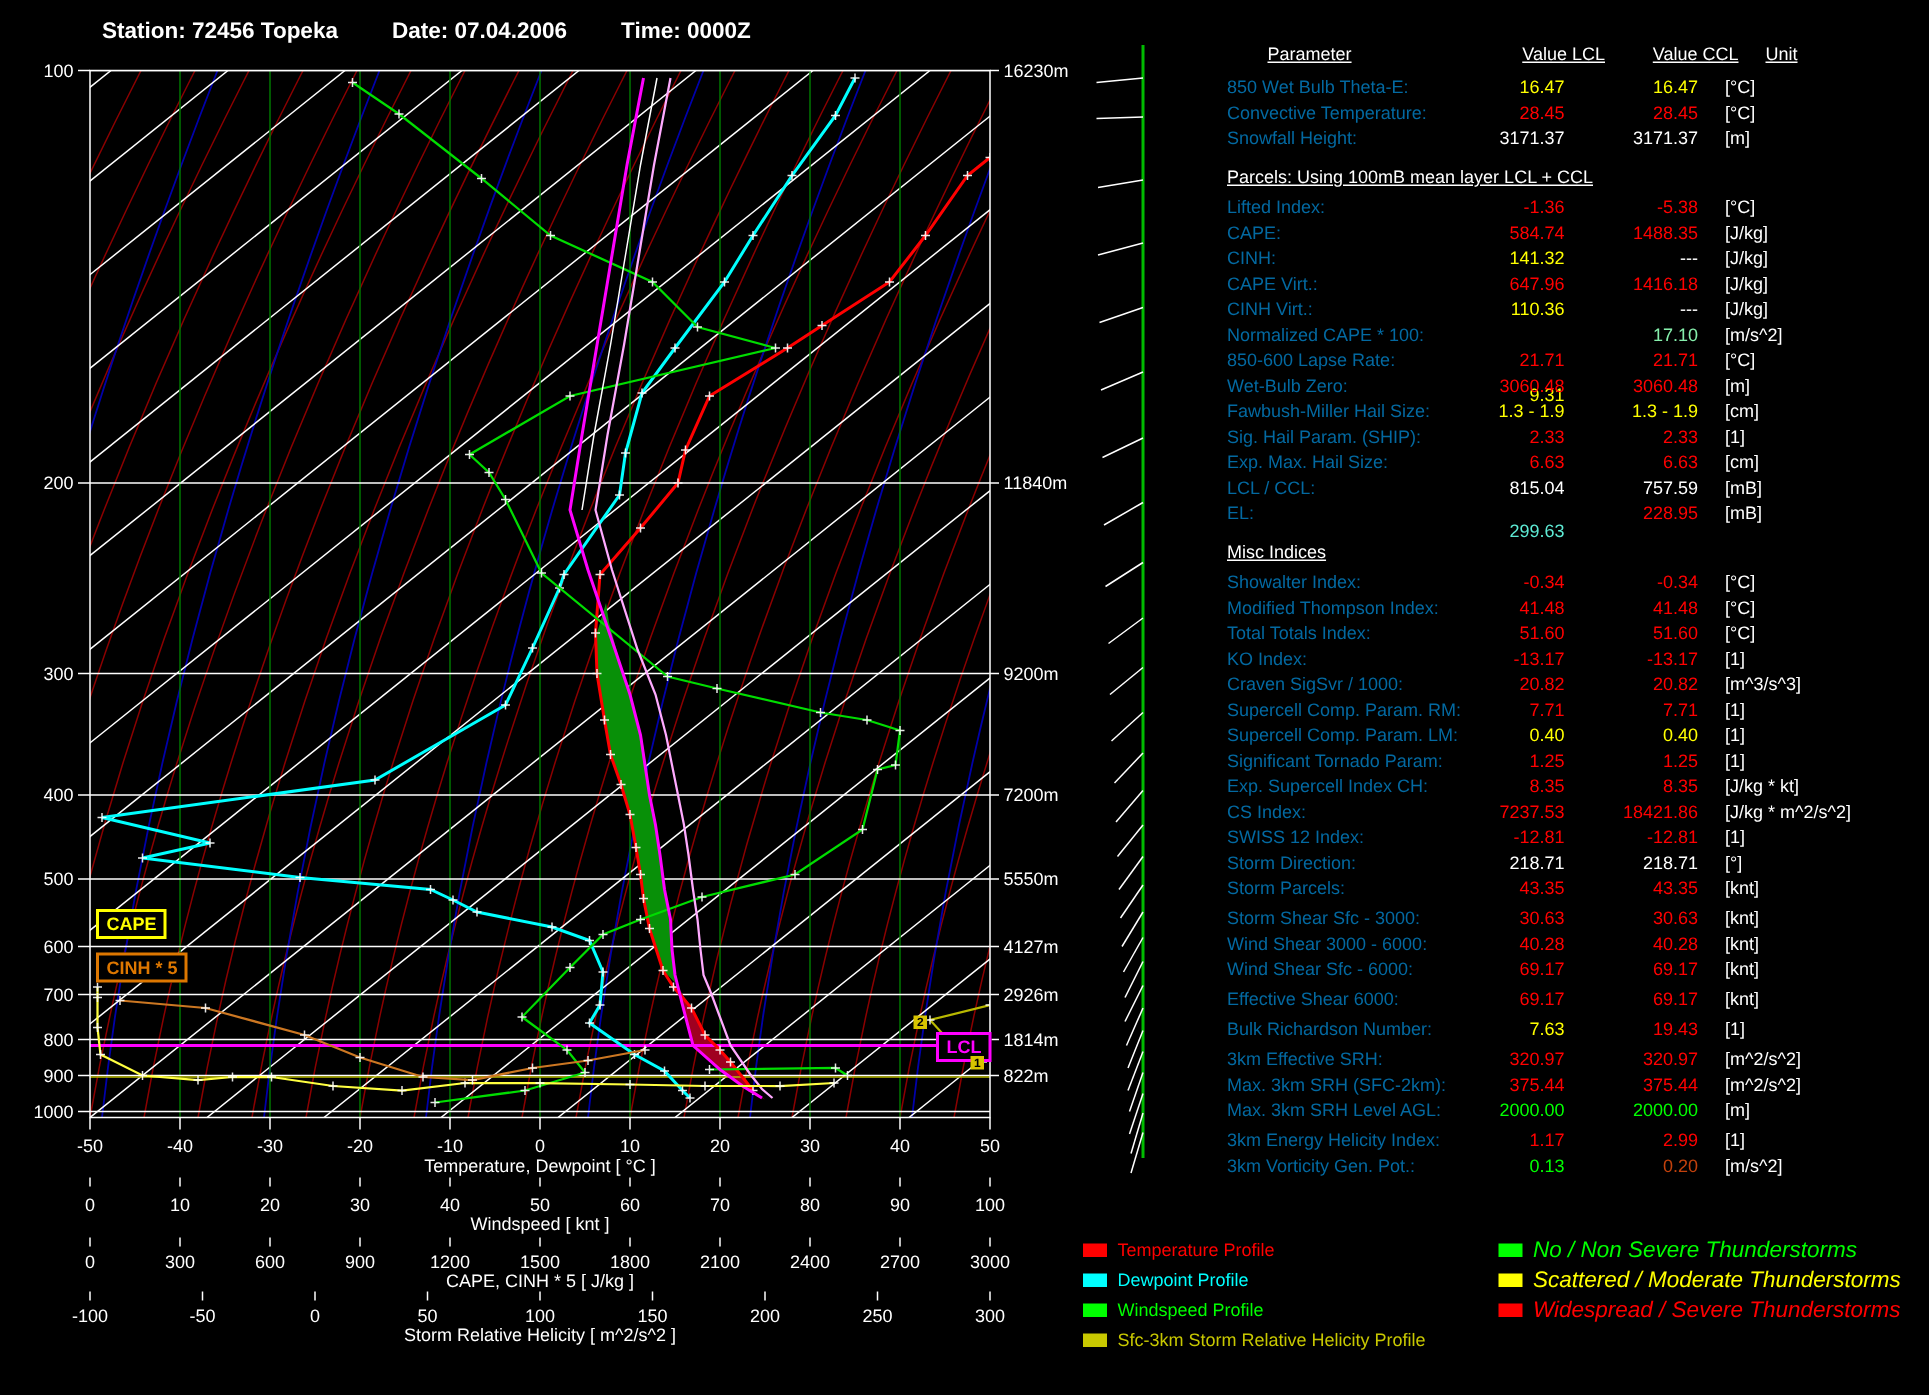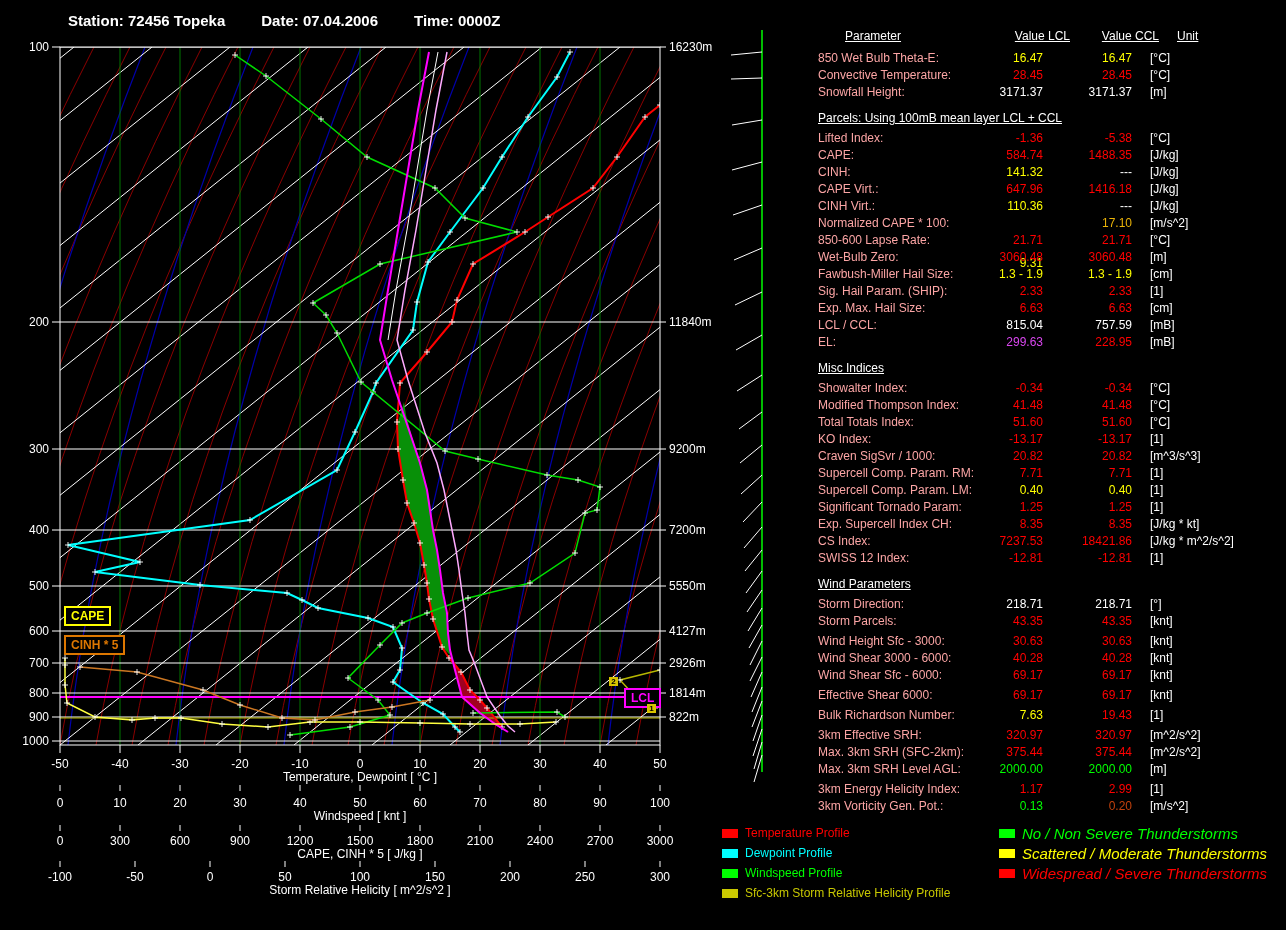--- a/index.html
+++ b/index.html
@@ -10,21 +10,21 @@
   #title-bar span{margin-right:36px;}
   .chart-label-box{position:absolute;background:#000;font-size:12px;font-weight:bold;
        padding:1px 5px;line-height:14px;}
   .mini-marker{position:absolute;width:9px;height:9px;font-size:8px;line-height:9px;text-align:center;
        background:#d8c400;color:#000;font-weight:bold;}
   #param-table{position:absolute;left:818px;top:28px;width:466px;font-size:12px;line-height:17px;}
   .t-head{position:relative;height:17px;margin-bottom:5px;}
   .t-sec{position:relative;height:17px;margin-top:9px;margin-bottom:3px;text-decoration:underline;color:#fff;white-space:nowrap;}
   .t-row{position:relative;height:17px;white-space:nowrap;}
   .t-row.gap{margin-top:3px;}
-  .c-label{position:absolute;left:0;color:#fca5a5;}
+  .c-label{position:absolute;left:0;color:#0369a1;}
   .c-l{position:absolute;left:120px;width:105px;text-align:right;}
   .c-c{position:absolute;left:230px;width:84px;text-align:right;}
   .c-u{position:absolute;left:332px;color:#fff;}
   .t-head .c-label,.t-head .c-l,.t-head .c-c,.t-head .c-u{text-decoration:underline;color:#fff;margin-left:27px;}
   #legend-left{position:absolute;left:722px;top:823px;font-size:12px;}
   #legend-right{position:absolute;left:999px;top:823px;font-size:15px;font-style:italic;}
   .lg-row{height:20px;display:flex;align-items:center;white-space:nowrap;}
   .lg-sw{width:16px;height:9px;margin-right:7px;flex:0 0 auto;}
 </style>
 </head>
@@ -351,21 +351,21 @@
       </div>
       <div class="t-row">
         <div class="c-label">CINH Virt.:</div>
         <div class="c-l" style="color: rgb(255, 255, 0);">110.36</div>
         <div class="c-c" style="color: rgb(255, 255, 255);">---</div>
         <div class="c-u">[J/kg]</div>
       </div>
       <div class="t-row">
         <div class="c-label">Normalized CAPE * 100:</div>
         <div class="c-l" style="color: rgb(255, 255, 0); margin-top: 40px;">9.31</div>
-        <div class="c-c" style="color: #eab308;">17.10</div>
+        <div class="c-c" style="color: #86efac;">17.10</div>
         <div class="c-u">[m/s^2]</div>
       </div>
       <div class="t-row">
         <div class="c-label">850-600 Lapse Rate:</div>
         <div class="c-l" style="color: rgb(255, 0, 0);">21.71</div>
         <div class="c-c" style="color: rgb(255, 0, 0);">21.71</div>
         <div class="c-u">[°C]</div>
       </div>
       <div class="t-row">
         <div class="c-label">Wet-Bulb Zero:</div>
@@ -392,21 +392,21 @@
         <div class="c-u">[cm]</div>
       </div>
       <div class="t-row">
         <div class="c-label">LCL / CCL:</div>
         <div class="c-l" style="color: rgb(255, 255, 255);">815.04</div>
         <div class="c-c" style="color: rgb(255, 255, 255);">757.59</div>
         <div class="c-u">[mB]</div>
       </div>
       <div class="t-row">
         <div class="c-label">EL:</div>
-        <div class="c-l" style="color: #d946ef;">299.63</div>
+        <div class="c-l" style="color: #5eead4; margin-top: 12px;">299.63</div>
         <div class="c-c" style="color: rgb(255, 0, 0);">228.95</div>
         <div class="c-u">[mB]</div>
       </div>
       <div class="t-sec">Misc Indices</div>
       <div class="t-row">
         <div class="c-label">Showalter Index:</div>
         <div class="c-l" style="color: rgb(255, 0, 0);">-0.34</div>
         <div class="c-c" style="color: rgb(255, 0, 0);">-0.34</div>
         <div class="c-u">[°C]</div>
       </div>
@@ -463,35 +463,34 @@
         <div class="c-l" style="color: rgb(255, 0, 0);">7237.53</div>
         <div class="c-c" style="color: rgb(255, 0, 0);">18421.86</div>
         <div class="c-u">[J/kg * m^2/s^2]</div>
       </div>
       <div class="t-row">
         <div class="c-label">SWISS 12 Index:</div>
         <div class="c-l" style="color: rgb(255, 0, 0);">-12.81</div>
         <div class="c-c" style="color: rgb(255, 0, 0);">-12.81</div>
         <div class="c-u">[1]</div>
       </div>
-      <div class="t-sec">Wind Parameters</div>
       <div class="t-row">
         <div class="c-label">Storm Direction:</div>
         <div class="c-l" style="color: rgb(255, 255, 255);">218.71</div>
         <div class="c-c" style="color: rgb(255, 255, 255);">218.71</div>
         <div class="c-u">[°]</div>
       </div>
       <div class="t-row">
         <div class="c-label">Storm Parcels:</div>
         <div class="c-l" style="color: rgb(255, 0, 0);">43.35</div>
         <div class="c-c" style="color: rgb(255, 0, 0);">43.35</div>
         <div class="c-u">[knt]</div>
       </div>
       <div class="t-row gap">
-        <div class="c-label">Wind Height Sfc - 3000:</div>
+        <div class="c-label">Storm Shear Sfc - 3000:</div>
         <div class="c-l" style="color: rgb(255, 0, 0);">30.63</div>
         <div class="c-c" style="color: rgb(255, 0, 0);">30.63</div>
         <div class="c-u">[knt]</div>
       </div>
       <div class="t-row">
         <div class="c-label">Wind Shear 3000 - 6000:</div>
         <div class="c-l" style="color: rgb(255, 0, 0);">40.28</div>
         <div class="c-c" style="color: rgb(255, 0, 0);">40.28</div>
         <div class="c-u">[knt]</div>
       </div>

